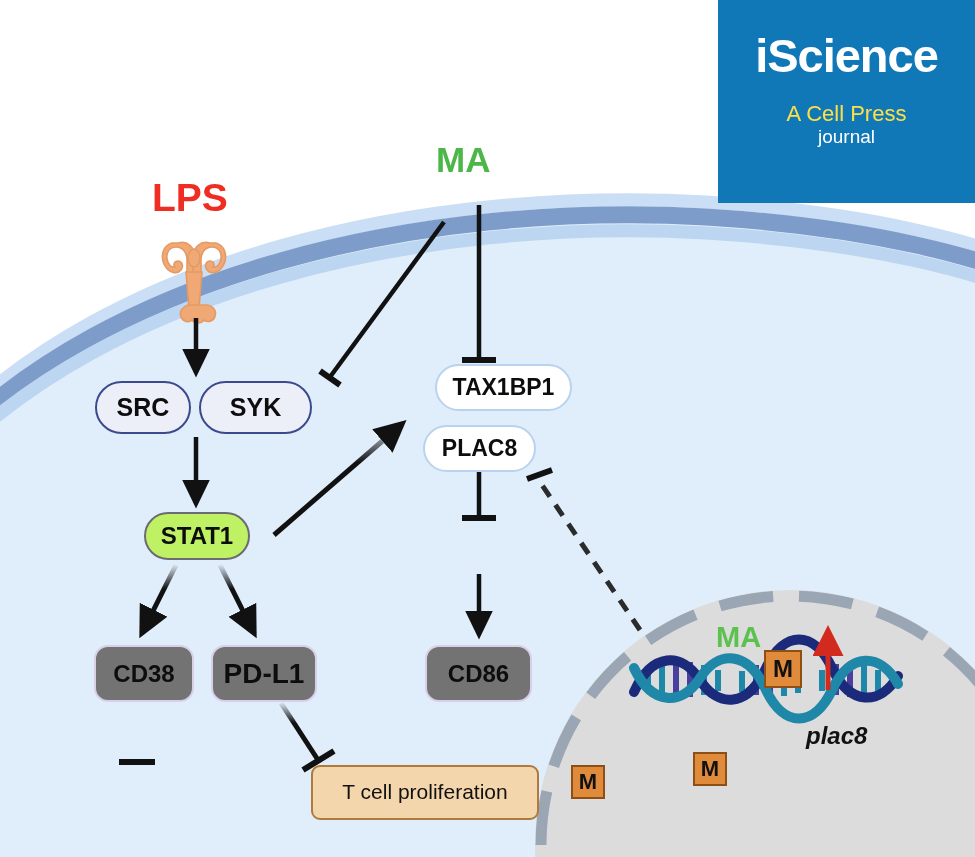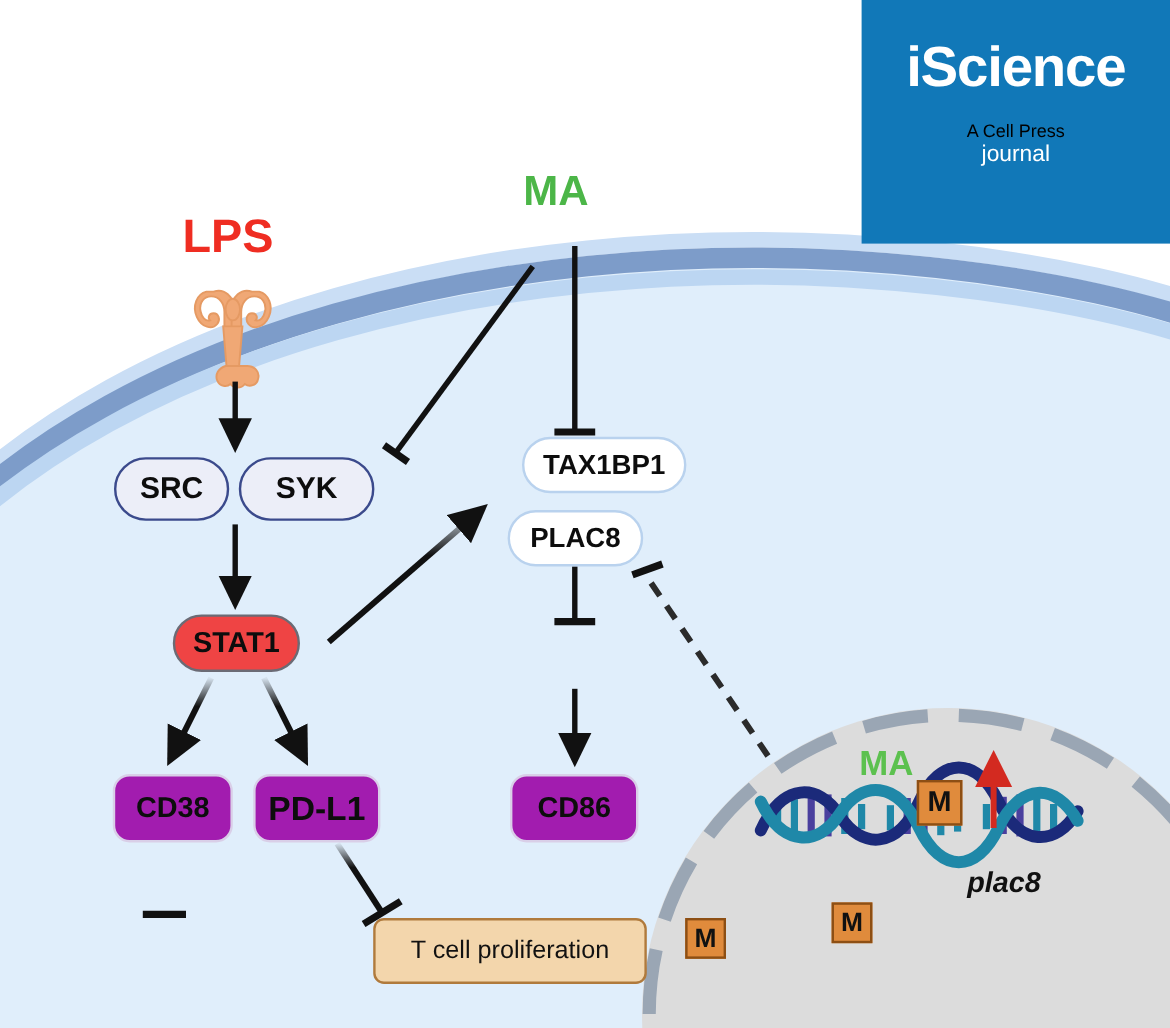--- a/index.html
+++ b/index.html
@@ -18,35 +18,35 @@
     position:absolute;left:718px;top:0;width:257px;height:203px;
     background:#1178b8;
     display:flex;flex-direction:column;align-items:center;
     justify-content:flex-start;
     z-index:40;
   }
   #badge .wordmark{
     color:#fff;font-size:47px;font-weight:bold;letter-spacing:-1px;
     margin-top:32px;line-height:1;
   }
-  #badge .tag1{color:#000000;font-size:15px;margin-top:22px;line-height:1.15;}
+  #badge .tag1{color:#fde047;font-size:22px;margin-top:22px;line-height:1.15;}
   #badge .tag2{color:#fff;font-size:19px;line-height:1.15;}
 
   
   .node{
     position:absolute;box-sizing:border-box;
     display:flex;align-items:center;justify-content:center;
     text-align:center;color:#0d0d0d;font-weight:bold;
     z-index:20;
   }
   .pill{border-radius:999px;}
   .n-navy{border:2.5px solid #3b4a8c;background:#eceef8;}
-  .n-gray{border:2.5px solid #6b6b75;background:#ef4444;text-align:right;}
+  .n-gray{border:2.5px solid #6b6b75;background:#bef264;text-align:right;}
   .n-lblue{border:2.5px solid #b9d2ee;background:#ffffff;}
-  .n-lilac{border:2.5px solid #d9cfe8;background:#a21caf;border-radius:14px;}
+  .n-lilac{border:2.5px solid #d9cfe8;background:#737373;border-radius:14px;}
   .n-tan{border:2px solid #b07a3c;background:#f3d6ac;border-radius:9px;
          font-weight:normal;color:#111;line-height:1.18;}
 
   
   .flabel{position:absolute;font-weight:bold;z-index:25;white-space:nowrap;}
   #lbl-lps{left:152px;top:176px;color:#ef2d22;font-size:39px;}
   #lbl-ma-top{left:436px;top:140px;color:#4cb648;font-size:35px;}
   #lbl-ma-nuc{left:716px;top:621px;color:#5cc14f;font-size:29px;}
   #lbl-plac8{left:806px;top:722px;color:#111;font-size:24px;
              font-style:italic;font-weight:bold;}

